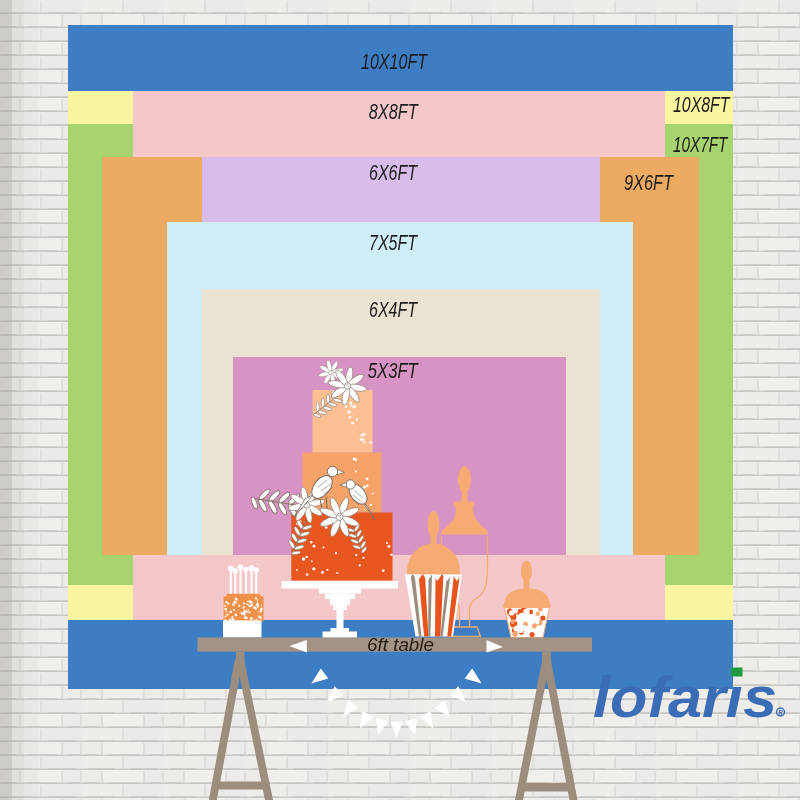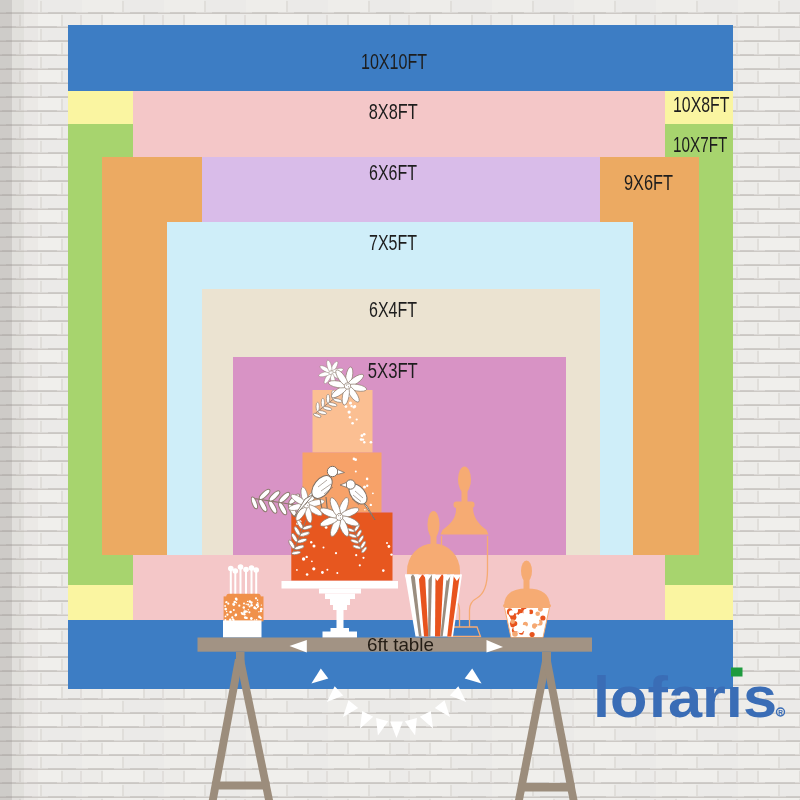--- a/index.html
+++ b/index.html
@@ -1,16 +1,16 @@
 <!DOCTYPE html>
 <html><head>
 <meta charset="utf-8">
 <style>
   html,body{margin:0;padding:0;}
-  #stage{position:relative;width:800px;height:800px;overflow:hidden;background:#eceae7;font-family:"Liberation Sans",sans-serif;}
+  #stage{position:relative;width:800px;height:800px;overflow:hidden;background:#eceae7;font-family:"Liberation Sans",sans-serif;font-style:italic;}
   .abs{position:absolute;}
 </style>
 </head>
 <body>
 <div id="stage">
 
 <svg class="abs" style="left:0;top:0" width="800" height="800" viewBox="0 0 800 800">
   <defs>
     <pattern id="brick" width="82" height="28" patternUnits="userSpaceOnUse">
       <rect width="82" height="28" fill="#edecea"></rect>

